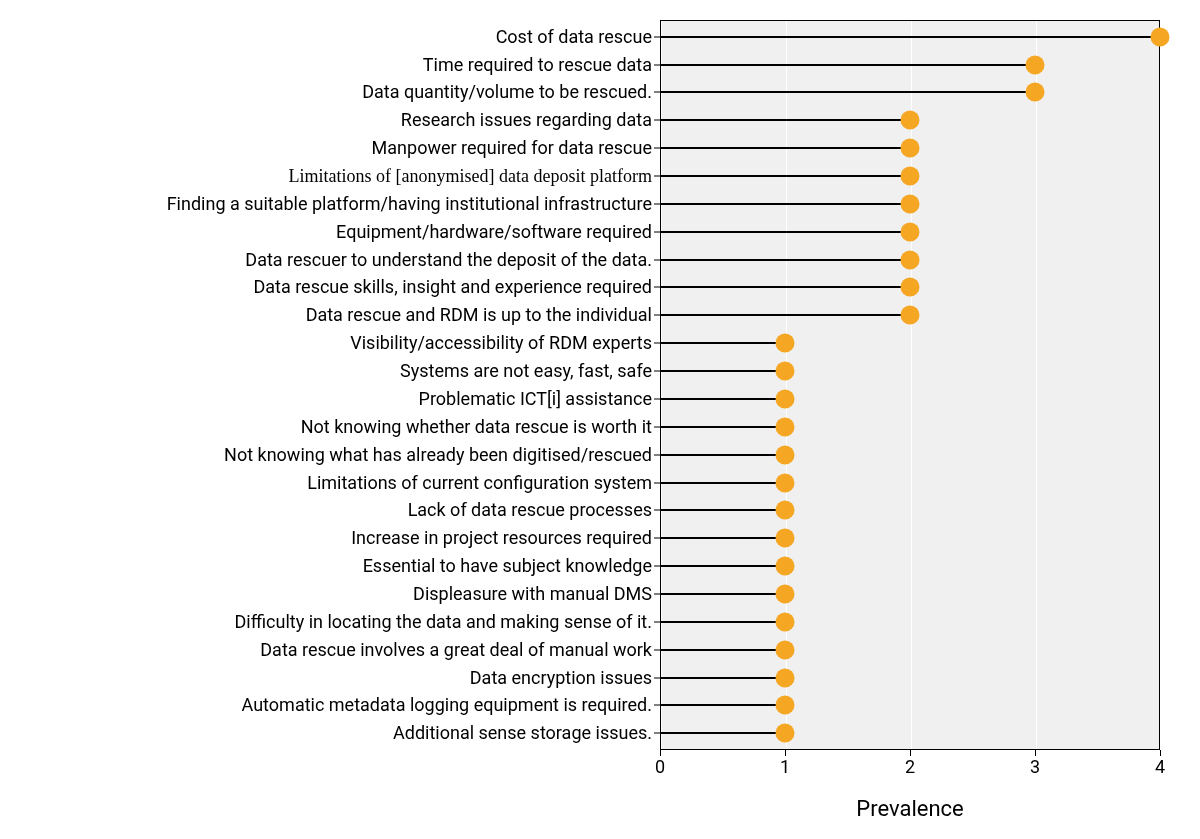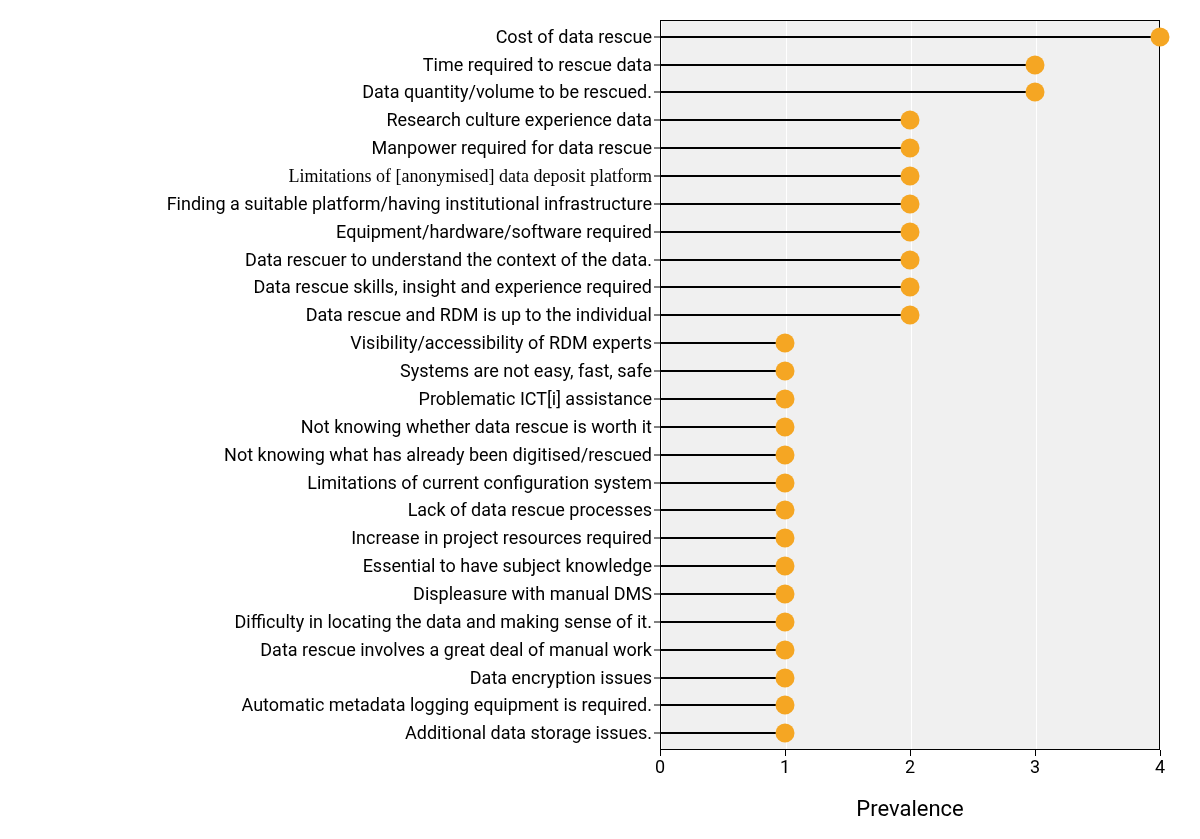--- a/index.html
+++ b/index.html
@@ -111,41 +111,41 @@
       <div class="stem" style="left: 660px; top: 36.7176px; width: 500px;"></div>
       <div class="dot" title="Cost of data rescue: 4" style="left: 1160px; top: 36.7176px; background: rgb(245, 166, 35);"></div>
       <div class="ytick-label" style="top: 64.5802px;">Time required to rescue data</div>
       <div class="ytick-mark" style="top: 64.5802px;"></div>
       <div class="stem" style="left: 660px; top: 64.5802px; width: 375px;"></div>
       <div class="dot" title="Time required to rescue data: 3" style="left: 1035px; top: 64.5802px; background: rgb(245, 166, 35);"></div>
       <div class="ytick-label" style="top: 92.4427px;">Data quantity/volume to be rescued.</div>
       <div class="ytick-mark" style="top: 92.4427px;"></div>
       <div class="stem" style="left: 660px; top: 92.4427px; width: 375px;"></div>
       <div class="dot" title="Data quantity/volume to be rescued.: 3" style="left: 1035px; top: 92.4427px; background: rgb(245, 166, 35);"></div>
-      <div class="ytick-label" style="top: 120.305px;">Research culture experience data</div>
+      <div class="ytick-label" style="top: 120.305px;">Research issues regarding data</div>
       <div class="ytick-mark" style="top: 120.305px;"></div>
       <div class="stem" style="left: 660px; top: 120.305px; width: 250px;"></div>
       <div class="dot" title="Research culture regarding data: 2" style="left: 910px; top: 120.305px; background: rgb(245, 166, 35);"></div>
       <div class="ytick-label" style="top: 148.168px;">Manpower required for data rescue</div>
       <div class="ytick-mark" style="top: 148.168px;"></div>
       <div class="stem" style="left: 660px; top: 148.168px; width: 250px;"></div>
       <div class="dot" title="Manpower required for data rescue: 2" style="left: 910px; top: 148.168px; background: rgb(245, 166, 35);"></div>
       <div class="ytick-label" style="top: 176.031px; font-family: Liberation Serif, serif;">Limitations of [anonymised] data deposit platform</div>
       <div class="ytick-mark" style="top: 176.031px;"></div>
       <div class="stem" style="left: 660px; top: 176.031px; width: 250px;"></div>
       <div class="dot" title="Limitations of [anonymised] data deposit platform: 2" style="left: 910px; top: 176.031px; background: rgb(245, 166, 35);"></div>
       <div class="ytick-label" style="top: 203.893px;">Finding a suitable platform/having institutional infrastructure</div>
       <div class="ytick-mark" style="top: 203.893px;"></div>
       <div class="stem" style="left: 660px; top: 203.893px; width: 250px;"></div>
       <div class="dot" title="Finding a suitable platform/having institutional infrastructure: 2" style="left: 910px; top: 203.893px; background: rgb(245, 166, 35);"></div>
       <div class="ytick-label" style="top: 231.756px;">Equipment/hardware/software required</div>
       <div class="ytick-mark" style="top: 231.756px;"></div>
       <div class="stem" style="left: 660px; top: 231.756px; width: 250px;"></div>
       <div class="dot" title="Equipment/hardware/software required: 2" style="left: 910px; top: 231.756px; background: rgb(245, 166, 35);"></div>
-      <div class="ytick-label" style="top: 259.618px;">Data rescuer to understand the context of the data.</div>
+      <div class="ytick-label" style="top: 259.618px;">Data rescuer to understand the deposit of the data.</div>
       <div class="ytick-mark" style="top: 259.618px;"></div>
       <div class="stem" style="left: 660px; top: 259.618px; width: 250px;"></div>
       <div class="dot" title="Data rescuer to understand the context of the data.: 2" style="left: 910px; top: 259.618px; background: rgb(245, 166, 35);"></div>
       <div class="ytick-label" style="top: 287.481px;">Data rescue skills, insight and experience required</div>
       <div class="ytick-mark" style="top: 287.481px;"></div>
       <div class="stem" style="left: 660px; top: 287.481px; width: 250px;"></div>
       <div class="dot" title="Data rescue skills, insight and experience required: 2" style="left: 910px; top: 287.481px; background: rgb(245, 166, 35);"></div>
       <div class="ytick-label" style="top: 315.344px;">Data rescue and RDM is up to the individual</div>
       <div class="ytick-mark" style="top: 315.344px;"></div>
       <div class="stem" style="left: 660px; top: 315.344px; width: 250px;"></div>
@@ -199,19 +199,19 @@
       <div class="stem" style="left: 660px; top: 649.695px; width: 125px;"></div>
       <div class="dot" title="Data rescue involves a great deal of manual work: 1" style="left: 785px; top: 649.695px; background: rgb(245, 166, 35);"></div>
       <div class="ytick-label" style="top: 677.557px;">Data encryption issues</div>
       <div class="ytick-mark" style="top: 677.557px;"></div>
       <div class="stem" style="left: 660px; top: 677.557px; width: 125px;"></div>
       <div class="dot" title="Data encryption issues: 1" style="left: 785px; top: 677.557px; background: rgb(245, 166, 35);"></div>
       <div class="ytick-label" style="top: 705.42px;">Automatic metadata logging equipment is required.</div>
       <div class="ytick-mark" style="top: 705.42px;"></div>
       <div class="stem" style="left: 660px; top: 705.42px; width: 125px;"></div>
       <div class="dot" title="Automatic metadata logging equipment is required.: 1" style="left: 785px; top: 705.42px; background: rgb(245, 166, 35);"></div>
-      <div class="ytick-label" style="top: 733.282px;">Additional data storage issues.</div>
+      <div class="ytick-label" style="top: 733.282px;">Additional sense storage issues.</div>
       <div class="ytick-mark" style="top: 733.282px;"></div>
       <div class="stem" style="left: 660px; top: 733.282px; width: 125px;"></div>
       <div class="dot" title="Additional data storage issues.: 1" style="left: 785px; top: 733.282px; background: rgb(245, 166, 35);"></div>
     </div>
   <div class="xlabel" id="xlabel" style="left: 910px;">Prevalence</div>
 </div>
 
 </body></html>

